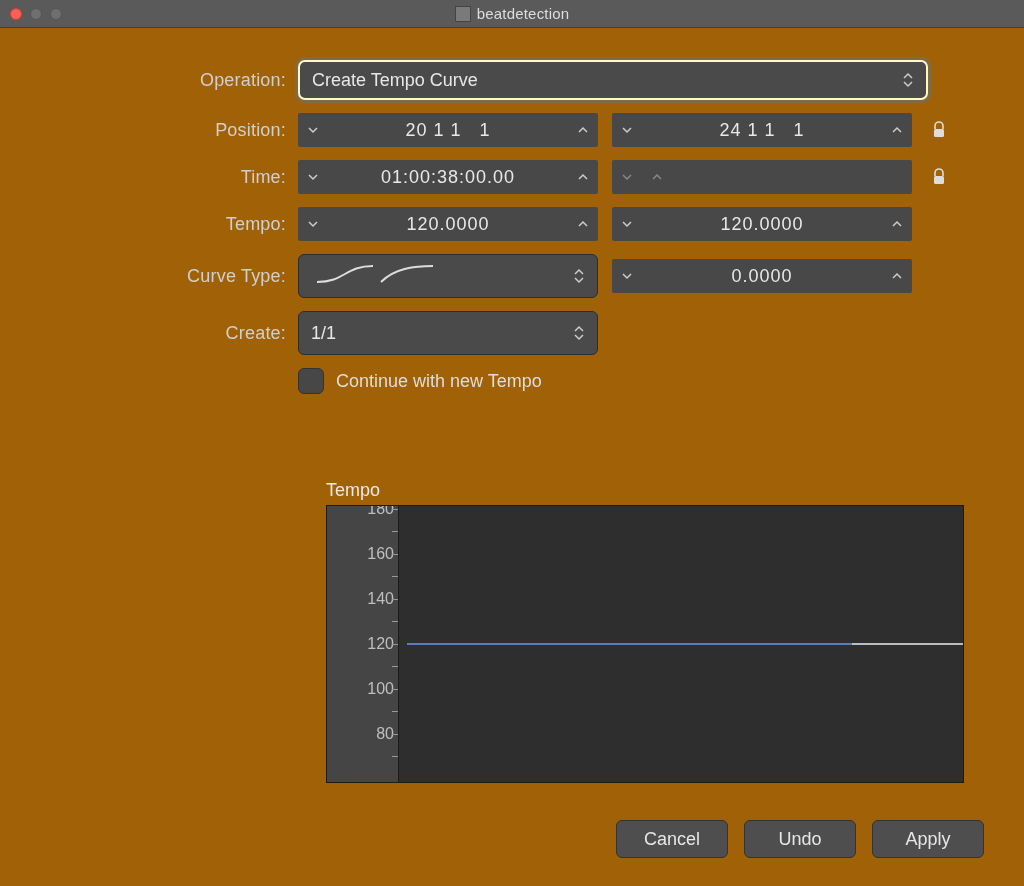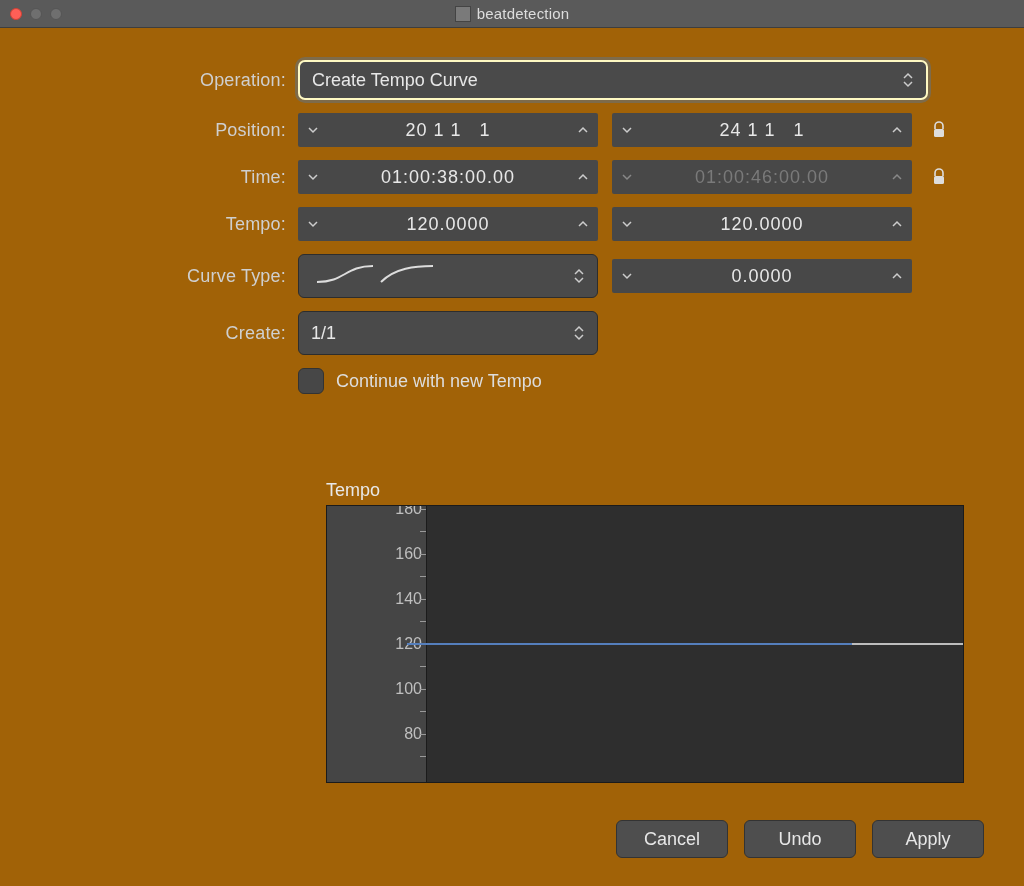--- a/index.html
+++ b/index.html
@@ -30,21 +30,21 @@
   .popup.w1 { width: 300px; }
   .lock { width: 26px; display: flex; justify-content: center; }
   .checkbox-row { display: flex; align-items: center; gap: 12px; margin-left: 262px; margin-top: 2px; }
   .checkbox { width: 26px; height: 26px; border-radius: 6px; background: #474747; border: 1px solid #333; }
   .check-label { font-size: 18px; color: #ddd; }
   .curve-svg { margin-left: 4px; }
   .chevrons svg, .stepper svg, .lock svg { display: block; }
   .graph-section { margin-left: 262px; margin-top: 86px; padding-left: 28px; }
   .graph-title { font-size: 18px; color: #e8e8e8; margin-bottom: 4px; }
   .graph { width: 638px; height: 278px; background: #2e2e2e; border: 1px solid #1b1b1b; position: relative; overflow: hidden; }
-  .graph .ruler { position: absolute; left: 0; top: 0; bottom: 0; width: 100px; background: #454545; border-right: 1px solid #1b1b1b; }
+  .graph .ruler { position: absolute; left: 0; top: 0; bottom: 0; width: 72px; background: #454545; border-right: 1px solid #1b1b1b; }
   .graph .tick { position: absolute; right: 4px; font-size: 16px; color: #bfbfbf; transform: translateY(-50%); font-variant-numeric: tabular-nums; }
   .graph .minitick { position: absolute; right: 0; height: 1px; width: 6px; background: #999; }
   .graph .plot { position: absolute; left: 80px; right: 0; top: 0; bottom: 0; }
   .graph .h1 { background: #557fbd; }
   .graph .h2 { background: #bdbdbd; }
   .graph .hline { position: absolute; height: 2px; }
   .buttons { position: absolute; right: 40px; bottom: 28px; display: flex; gap: 16px; }
   .btn { width: 112px; height: 38px; background: #4e4e4e; border: 1px solid #333; border-radius: 6px; color: #e7e7e7; font-size: 18px; display: flex; align-items: center; justify-content: center; }
 </style>
 </head>
@@ -133,21 +133,20 @@
                 <path d="M2 6 L6 2 L10 6" stroke="#ccc" stroke-width="1.5" fill="none"></path>
               </svg>
             </span>
         </div>
         <div class="stepper w2 dim">
           <span class="dec">
               <svg width="12" height="8">
                 <path d="M2 2 L6 6 L10 2" stroke="#888" stroke-width="1.5" fill="none"></path>
               </svg>
             </span>
-          <span class="val">01:00:46:00.00</span>
           <span class="inc">
               <svg width="12" height="8">
                 <path d="M2 6 L6 2 L10 6" stroke="#888" stroke-width="1.5" fill="none"></path>
               </svg>
             </span>
         </div>
         <span class="lock">
           <svg width="16" height="20" viewBox="0 0 16 20">
               <path d="M4 9 V6 a4 4 0 0 1 8 0 V9" stroke="#ddd" stroke-width="1.6" fill="none"></path>
               <rect x="3" y="9" width="10" height="8" rx="1.5" fill="#ddd"></rect>

